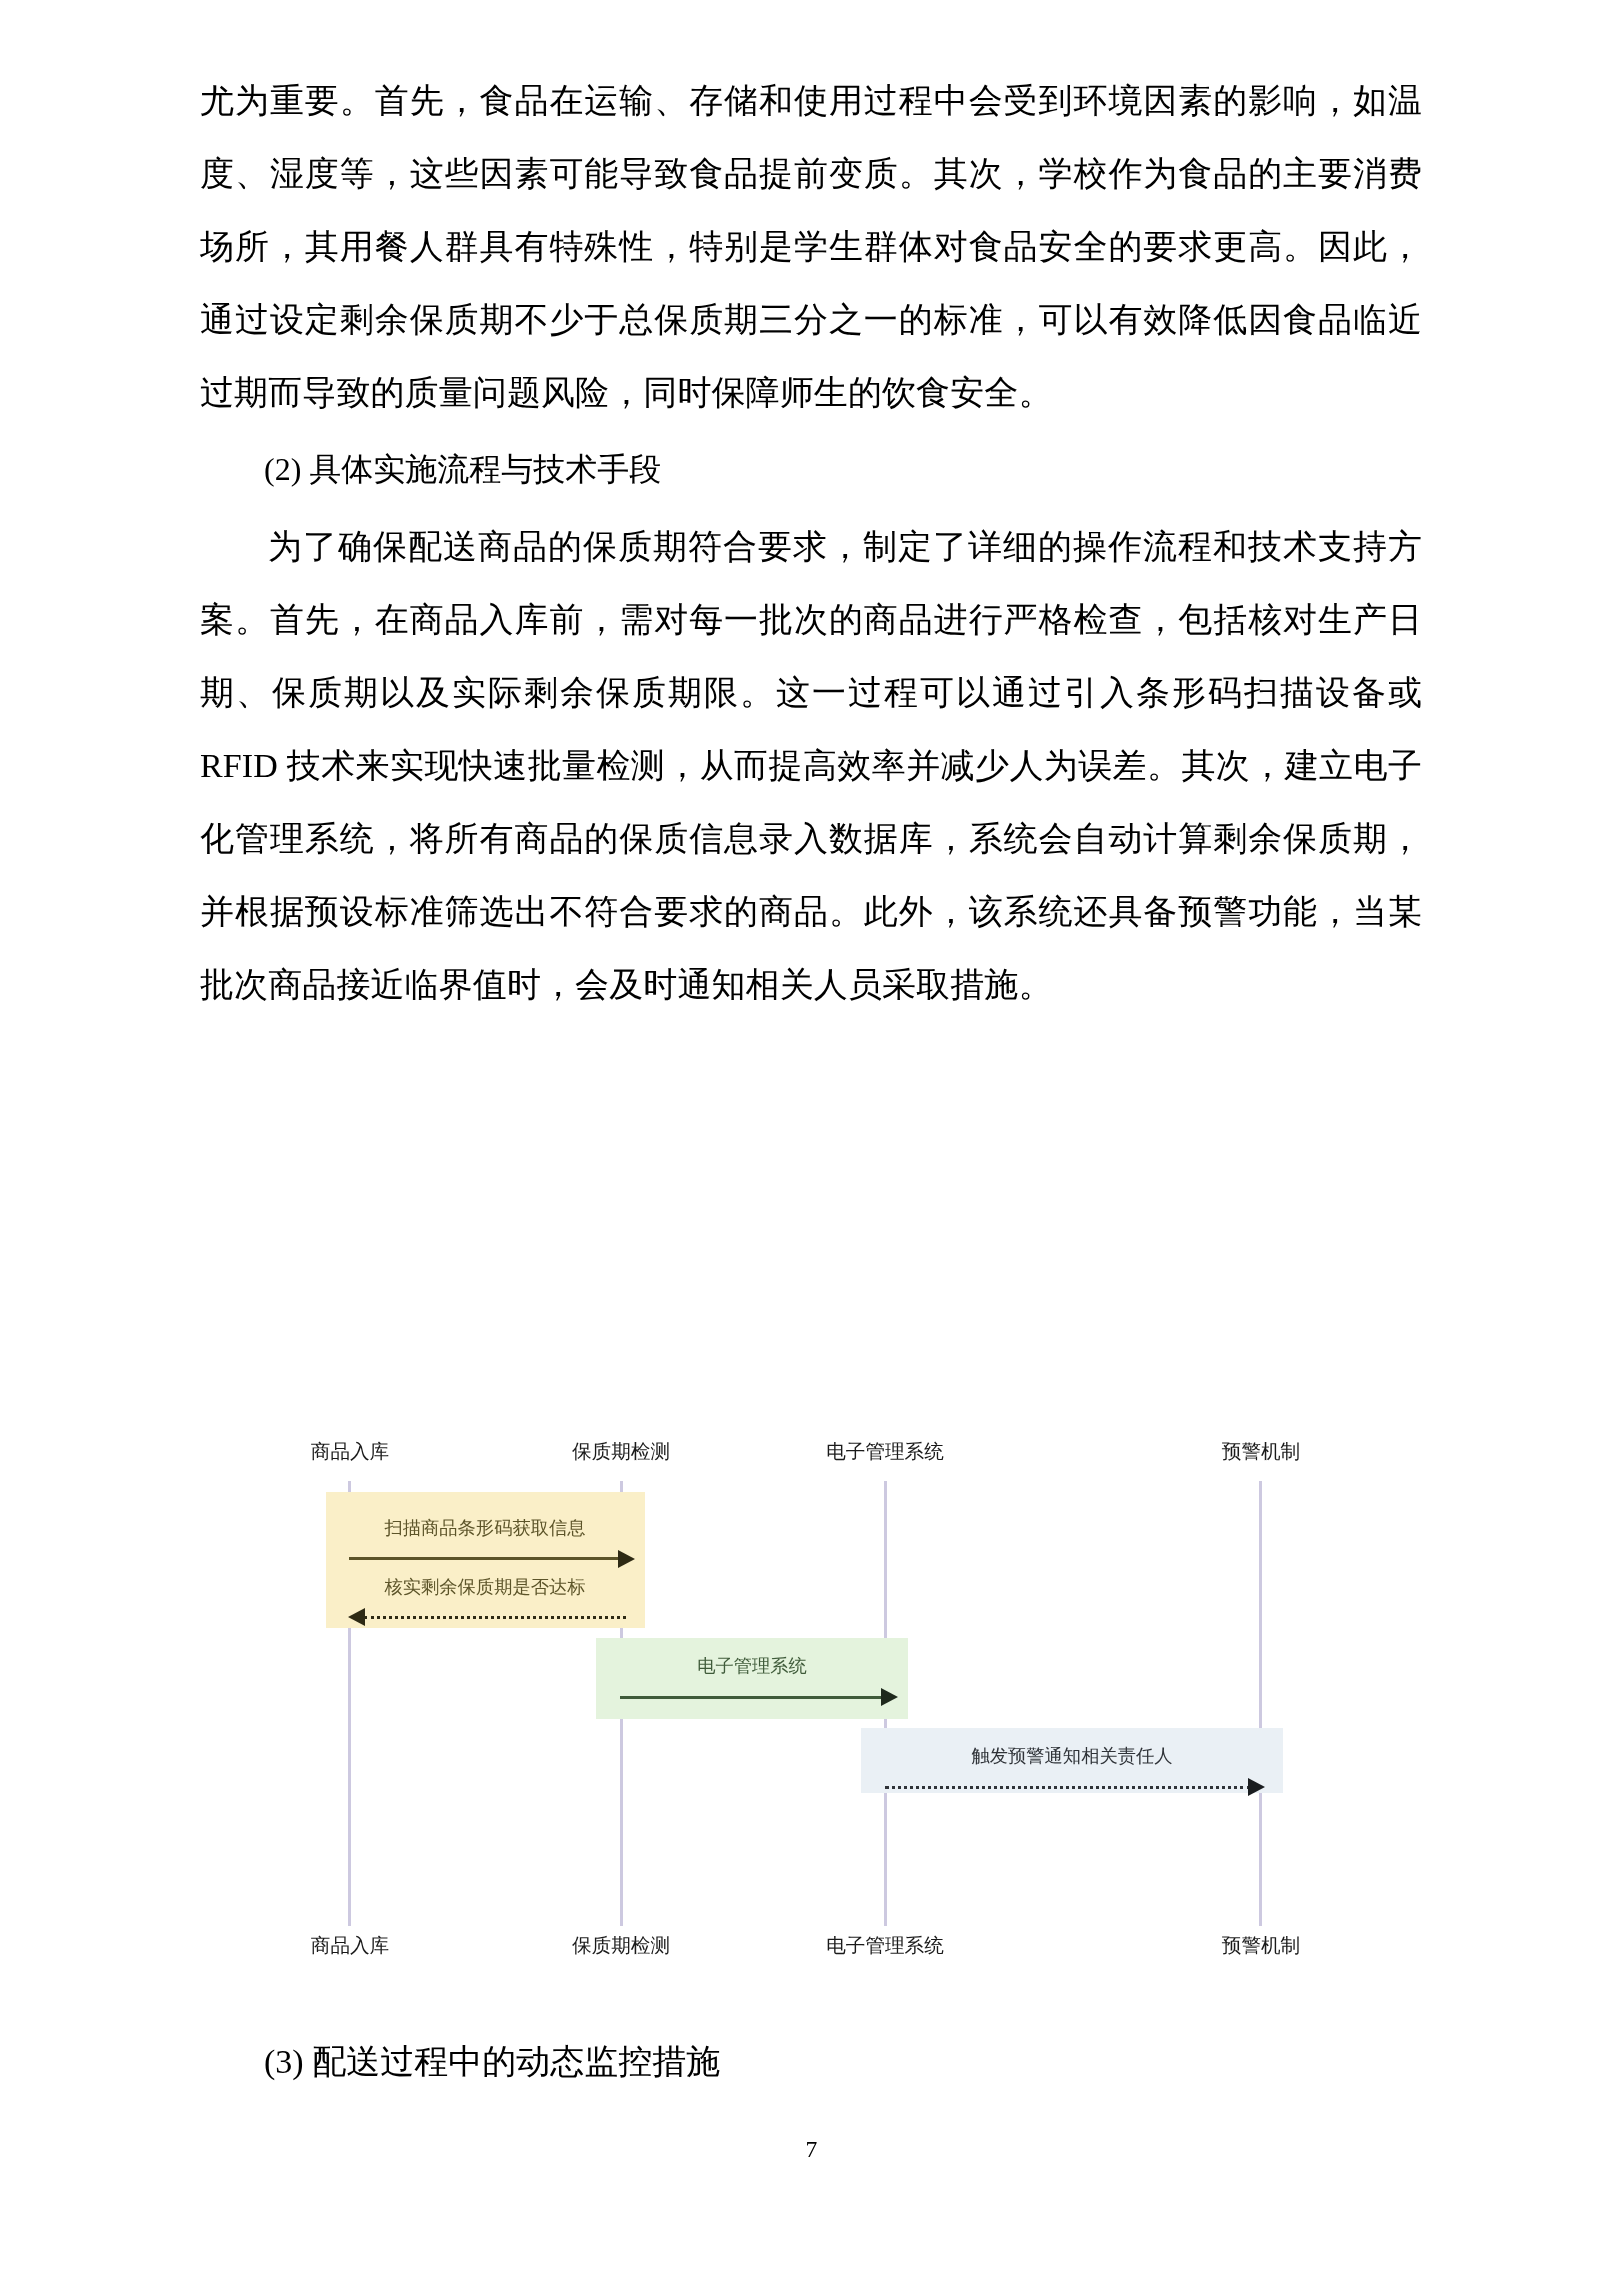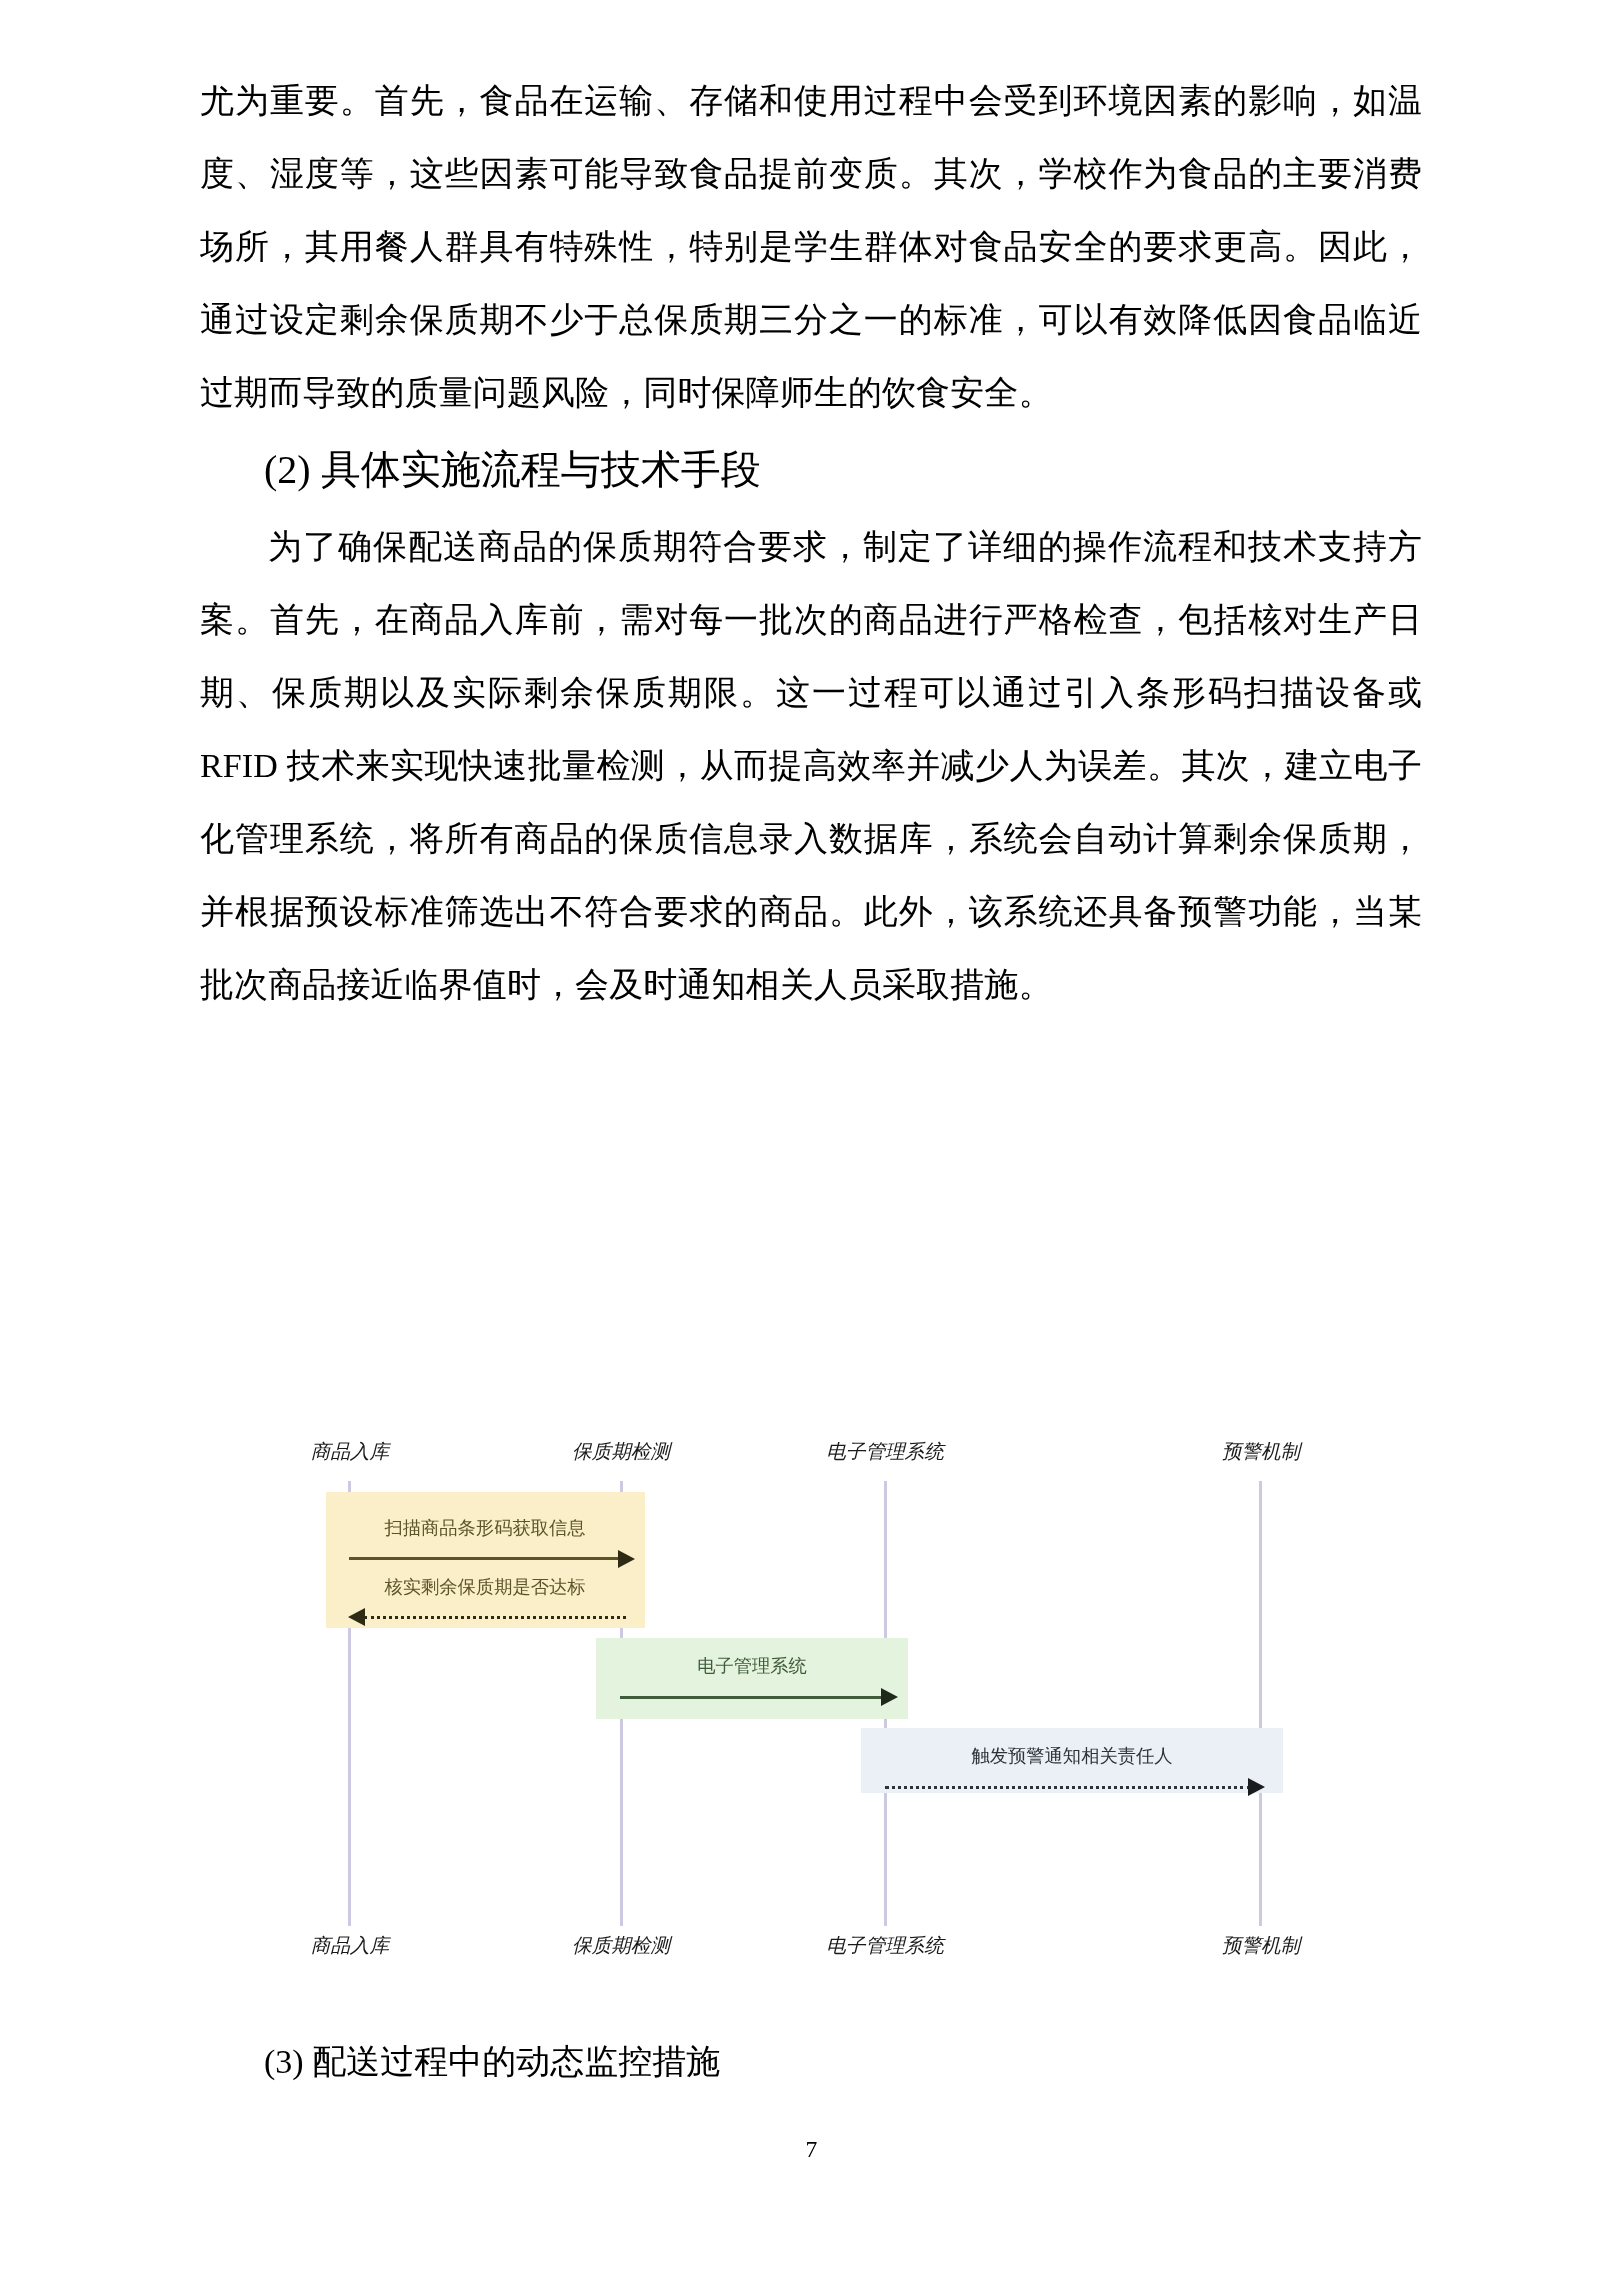--- a/index.html
+++ b/index.html
@@ -32,21 +32,21 @@
     text-align: justify;
     text-justify: inter-ideograph;
     letter-spacing: 0.1px;
     font-family: "Liberation Serif", "DejaVu Serif", serif;
   }
   p.body-text.indent {
     text-indent: 68px;
   }
   p.heading {
     margin: 0;
-    font-size: 40px;
+    font-size: 32px;
     line-height: 73px;
     text-indent: 68px;
     font-family: "Liberation Serif", "DejaVu Serif", serif;
   }
 
   
   .diagram {
     position: absolute;
     left: 196px;
     top: 1427px;
@@ -67,21 +67,20 @@
   }
   .participant {
     position: absolute;
     font-family: "DejaVu Sans", "Liberation Sans", sans-serif;
     font-size: 19.6px;
     line-height: 23.6px;
     color: #1a1a1a;
     transform: translateX(-50%);
     white-space: nowrap;
     font-weight: 500;
-    font-style: italic;
   }
   .participant.top { top: 13px; }
   .participant.bottom { top: 507px; }
 
   .actbox {
     position: absolute;
     box-sizing: border-box;
     padding-left: 40px;
   }
   .actbox .msg-label {

